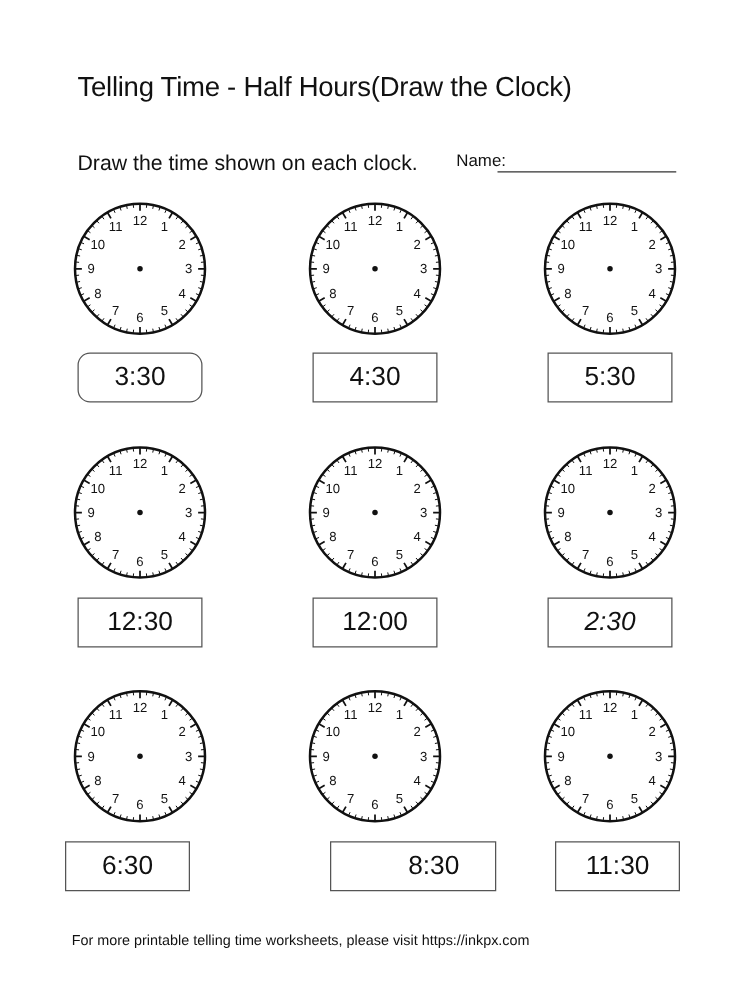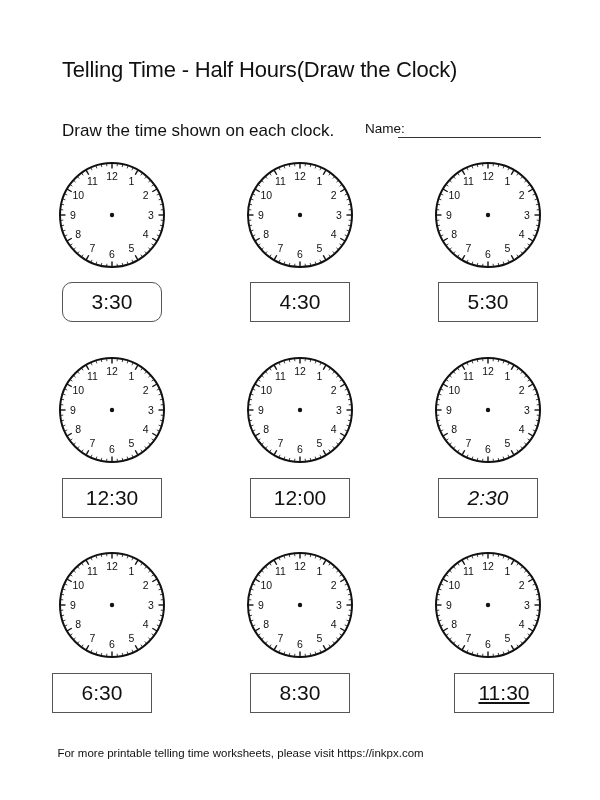--- a/index.html
+++ b/index.html
@@ -643,21 +643,21 @@
         <text x="33.77" y="23.10" text-anchor="middle" font-family="Liberation Sans, sans-serif" font-size="10.5" fill="#111">4</text>
         <text x="19.50" y="37.37" text-anchor="middle" font-family="Liberation Sans, sans-serif" font-size="10.5" fill="#111">5</text>
         <text x="0.00" y="42.60" text-anchor="middle" font-family="Liberation Sans, sans-serif" font-size="10.5" fill="#111">6</text>
         <text x="-19.50" y="37.37" text-anchor="middle" font-family="Liberation Sans, sans-serif" font-size="10.5" fill="#111">7</text>
         <text x="-33.77" y="23.10" text-anchor="middle" font-family="Liberation Sans, sans-serif" font-size="10.5" fill="#111">8</text>
         <text x="-39.00" y="3.60" text-anchor="middle" font-family="Liberation Sans, sans-serif" font-size="10.5" fill="#111">9</text>
         <text x="-33.77" y="-15.90" text-anchor="middle" font-family="Liberation Sans, sans-serif" font-size="10.5" fill="#111">10</text>
         <text x="-19.50" y="-30.17" text-anchor="middle" font-family="Liberation Sans, sans-serif" font-size="10.5" fill="#111">11</text>
         <circle cx="0" cy="0" r="2.2" fill="#111"></circle>
       </svg></div>
-    <div class="tbox" style="left: 250px; top: 673px;">
+    <div class="tbox" style="left: 264px; top: 673px; padding-left: 33px;">
       <span>8:30</span>
     </div>
     <div class="clock" style="left: 433px; top: 550px;"><svg width="110" height="110" viewBox="-55 -55 110 110">
         <circle cx="0" cy="0" r="52" fill="none" stroke="#111" stroke-width="2"></circle>
         <line x1="0.00" y1="-46.50" x2="0.00" y2="-52.00" stroke="#111" stroke-width="1.4"></line>
         <line x1="5.12" y1="-48.73" x2="5.44" y2="-51.72" stroke="#111" stroke-width="0.8"></line>
         <line x1="10.19" y1="-47.93" x2="10.81" y2="-50.86" stroke="#111" stroke-width="0.8"></line>
         <line x1="15.14" y1="-46.60" x2="16.07" y2="-49.45" stroke="#111" stroke-width="0.8"></line>
         <line x1="19.93" y1="-44.76" x2="21.15" y2="-47.50" stroke="#111" stroke-width="0.8"></line>
         <line x1="23.25" y1="-40.27" x2="26.00" y2="-45.03" stroke="#111" stroke-width="1.4"></line>
@@ -722,18 +722,18 @@
         <text x="33.77" y="23.10" text-anchor="middle" font-family="Liberation Sans, sans-serif" font-size="10.5" fill="#111">4</text>
         <text x="19.50" y="37.37" text-anchor="middle" font-family="Liberation Sans, sans-serif" font-size="10.5" fill="#111">5</text>
         <text x="0.00" y="42.60" text-anchor="middle" font-family="Liberation Sans, sans-serif" font-size="10.5" fill="#111">6</text>
         <text x="-19.50" y="37.37" text-anchor="middle" font-family="Liberation Sans, sans-serif" font-size="10.5" fill="#111">7</text>
         <text x="-33.77" y="23.10" text-anchor="middle" font-family="Liberation Sans, sans-serif" font-size="10.5" fill="#111">8</text>
         <text x="-39.00" y="3.60" text-anchor="middle" font-family="Liberation Sans, sans-serif" font-size="10.5" fill="#111">9</text>
         <text x="-33.77" y="-15.90" text-anchor="middle" font-family="Liberation Sans, sans-serif" font-size="10.5" fill="#111">10</text>
         <text x="-19.50" y="-30.17" text-anchor="middle" font-family="Liberation Sans, sans-serif" font-size="10.5" fill="#111">11</text>
         <circle cx="0" cy="0" r="2.2" fill="#111"></circle>
       </svg></div>
-    <div class="tbox" style="left: 454px; top: 673px; text-decoration: underline;">
+    <div class="tbox" style="left: 444px; top: 673px;">
       <span>11:30</span>
     </div>
   </div>
 
 <div class="footer">For more printable telling time worksheets, please visit https://inkpx.com</div>
 
 </body></html>

